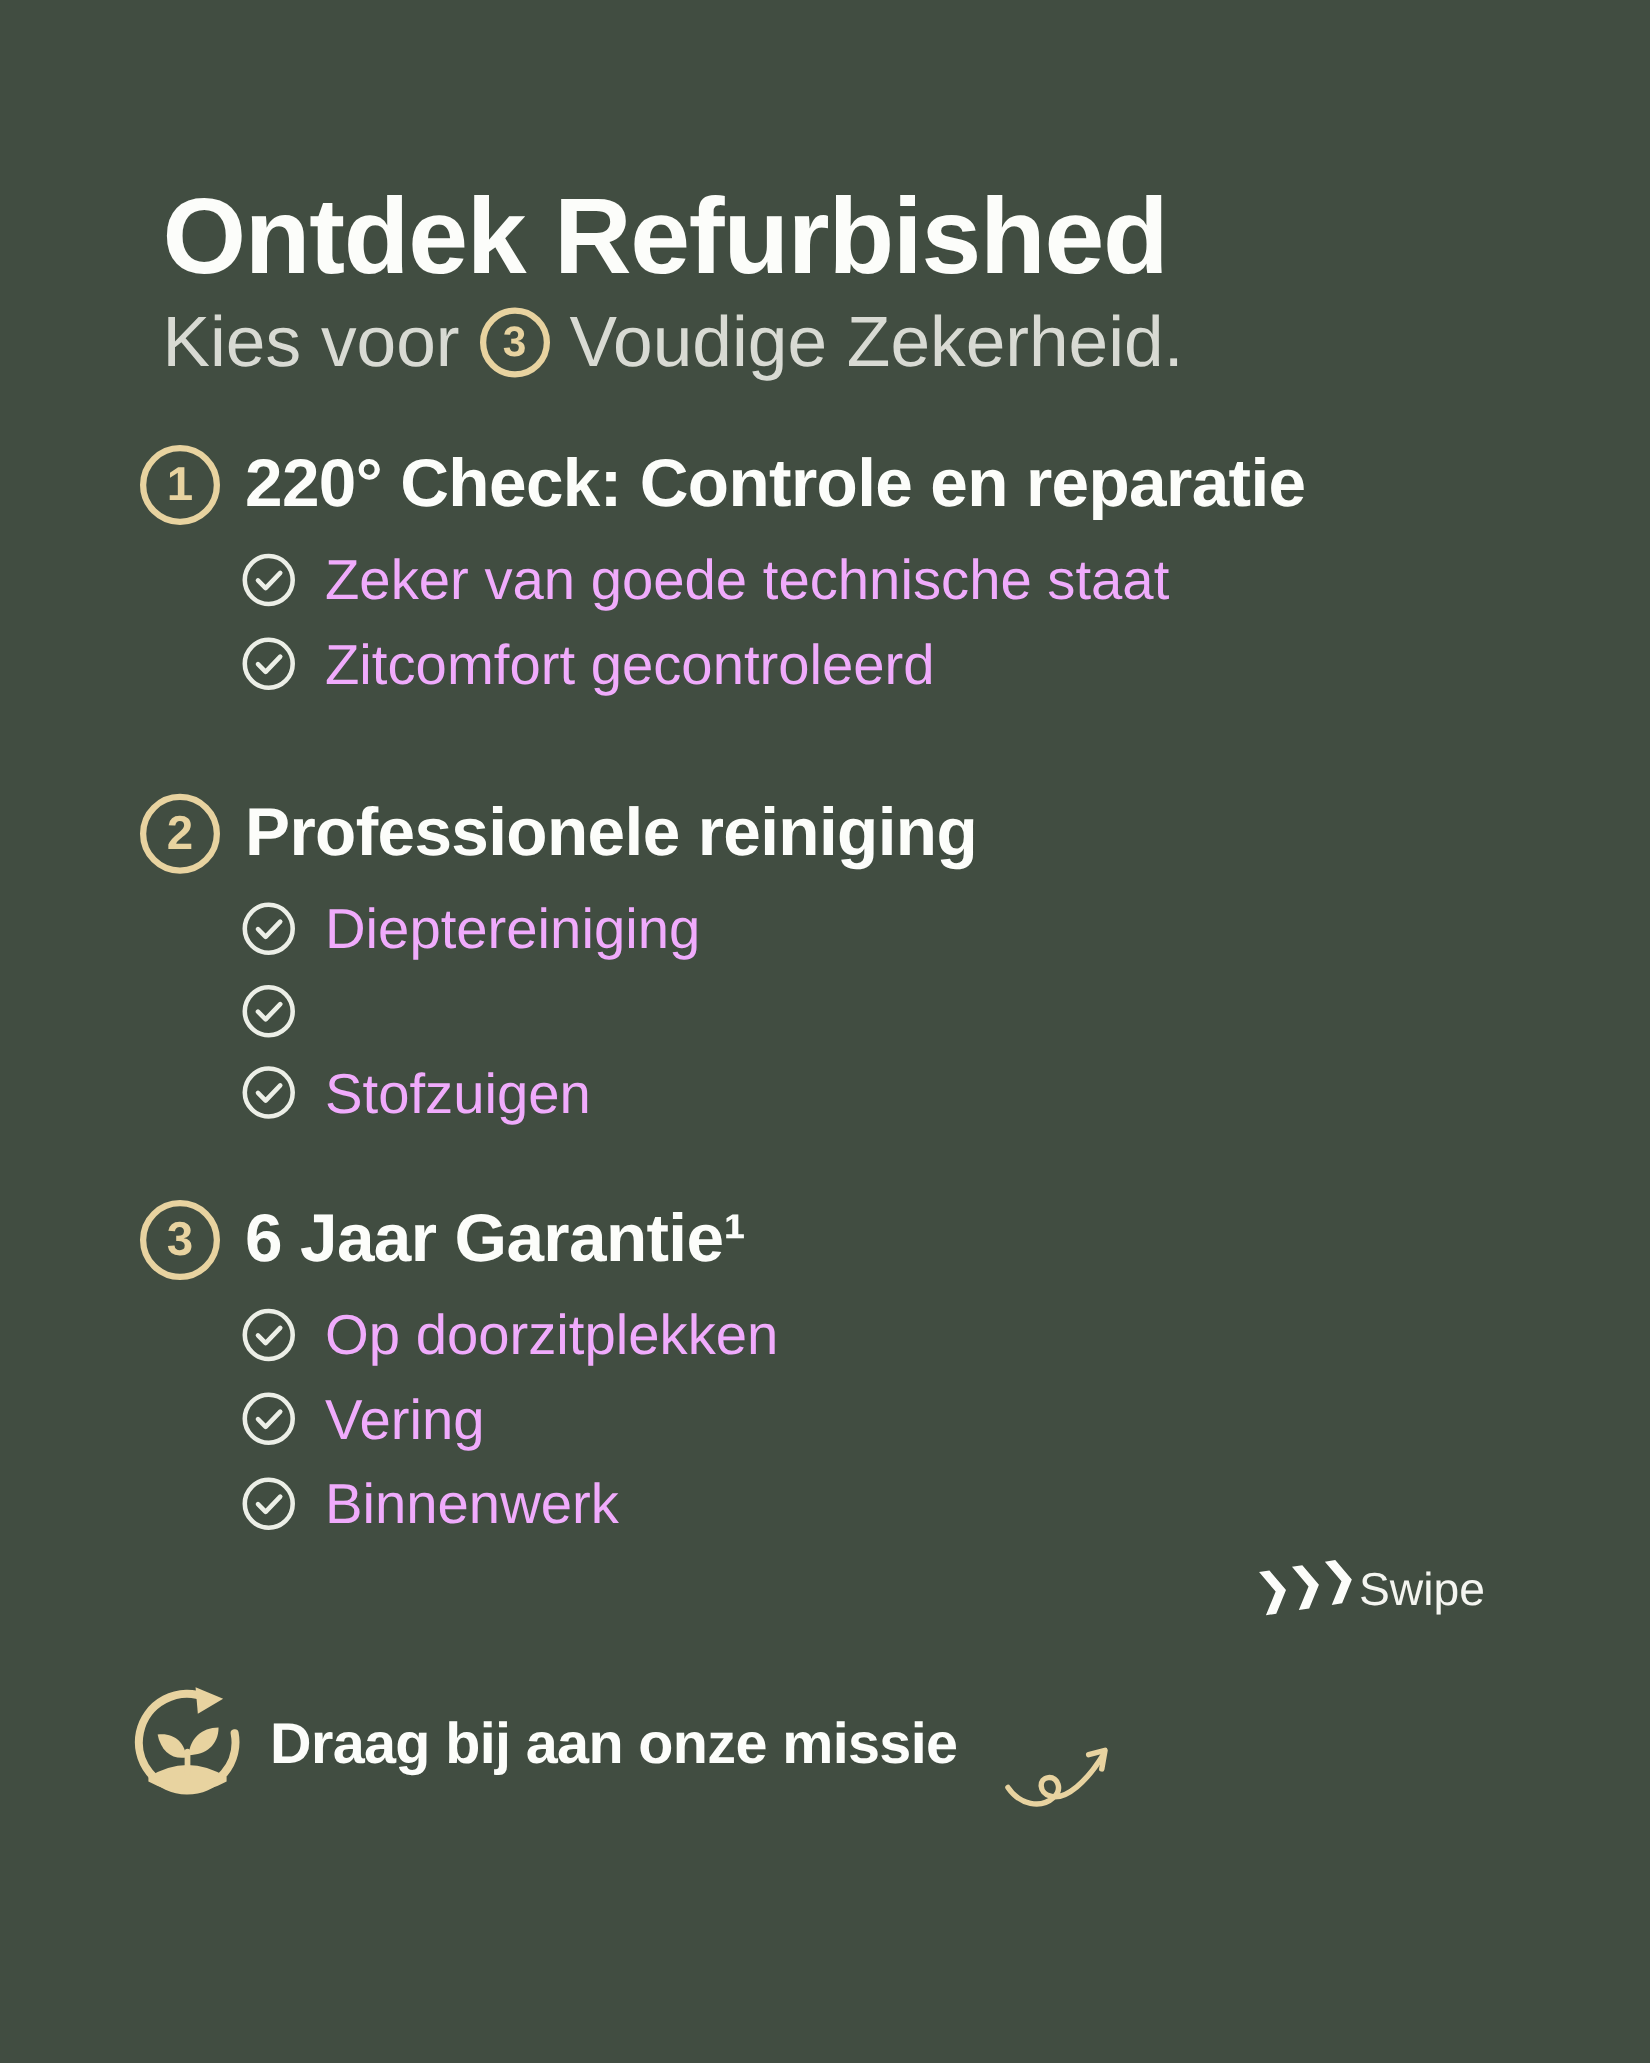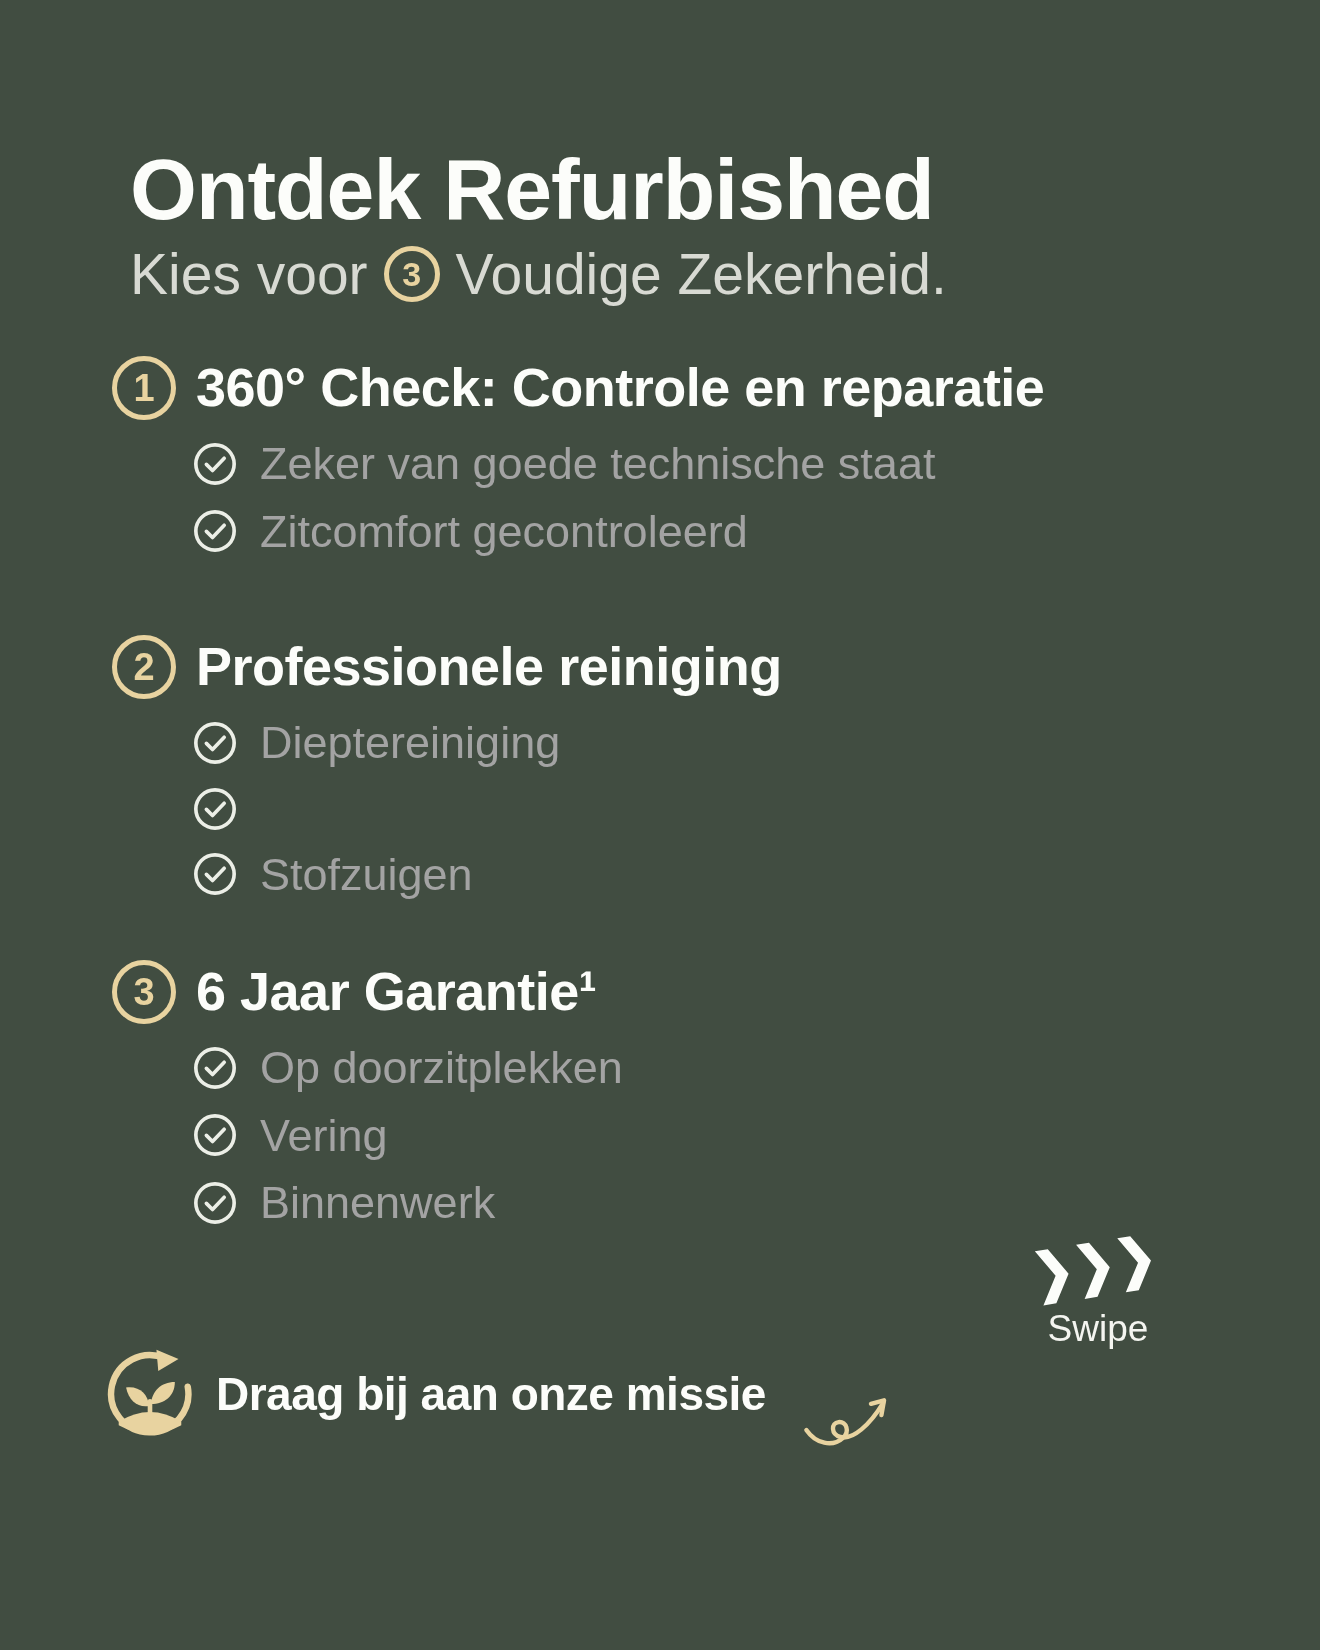--- a/index.html
+++ b/index.html
@@ -93,33 +93,33 @@
     padding: 9px 0;
   }
   .check-icon {
     width: 46px;
     height: 46px;
     flex: 0 0 auto;
   }
   .check-label {
     font-size: 45px;
     font-weight: 400;
-    color: #a3a3a3;
+    color: #f0abfc;
     line-height: 1.1;
     white-space: nowrap;
   }
 
   
   .swipe {
     position: absolute;
     left: 1008px;
     top: 1236px;
     width: 180px;
     display: flex;
-    flex-direction: column;
+    flex-direction: row;
     align-items: center;
     cursor: pointer;
   }
   .chevrons-icon {
     width: 124px;
     height: 66px;
     transform: rotate(-9deg);
   }
   .swipe-label {
     margin-top: 6px;
@@ -178,21 +178,21 @@
       <span class="badge sub-badge">3</span>
       <span>Voudige Zekerheid.</span>
     </div>
   </div>
 
   <div class="sections">
 
     <div class="section s1">
       <div class="section-heading">
         <span class="badge section-badge">1</span>
-        <span class="section-title">360° Check: Controle en reparatie</span>
+        <span class="section-title">220° Check: Controle en reparatie</span>
       </div>
       <div class="check-list">
         <div class="check-item">
           <svg class="check-icon" viewBox="0 0 24 24" fill="none" stroke="#ecefe7" stroke-width="1.9" stroke-linecap="round" stroke-linejoin="round">
               <circle cx="12" cy="12" r="10"></circle>
               <path d="M7.5 12.2 L10.7 15.4 L16.8 9.0"></path>
             </svg>
           <span class="check-label">Zeker van goede technische staat</span>
         </div>
         <div class="check-item">

